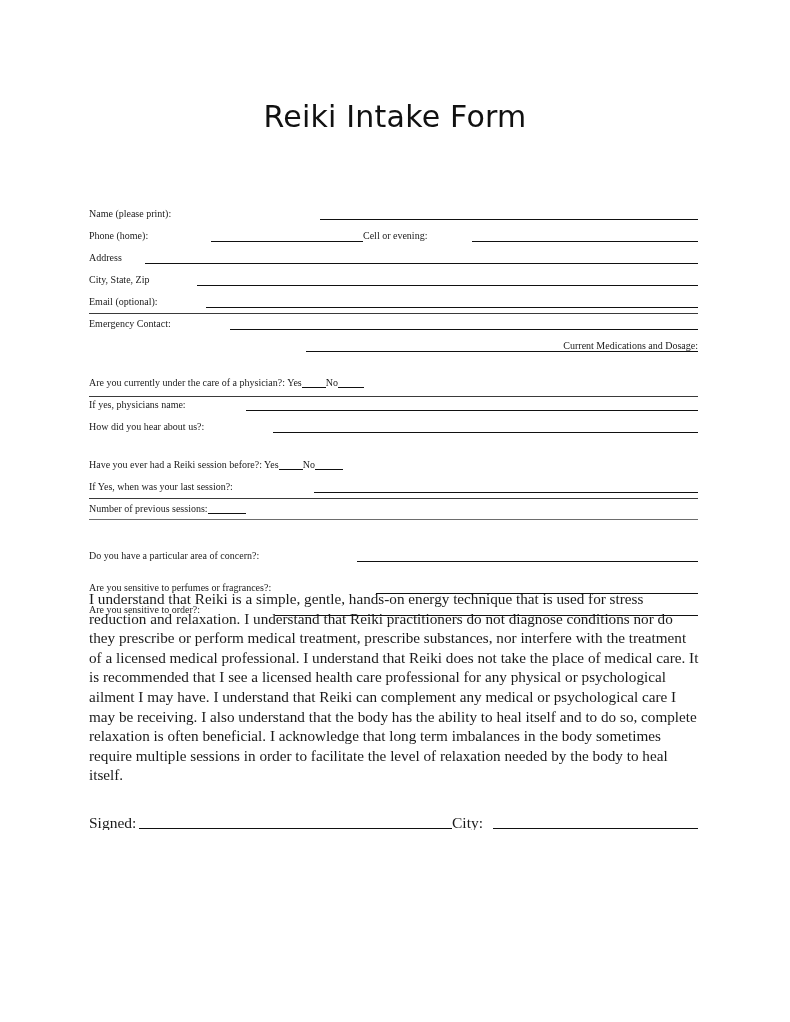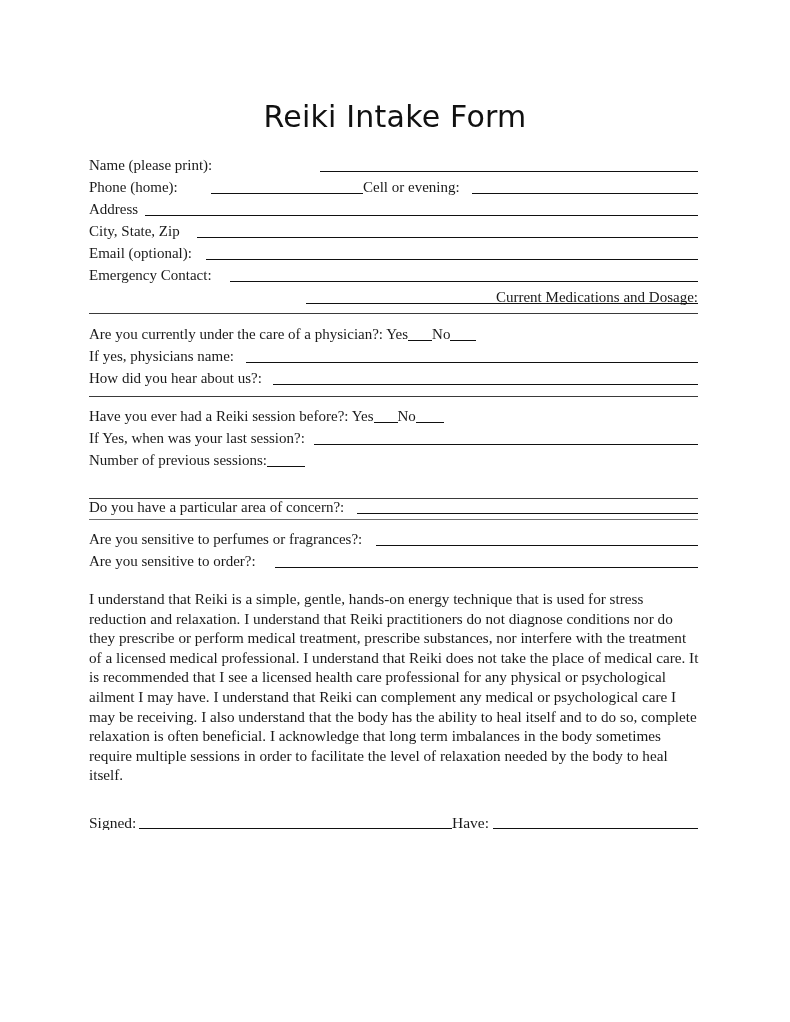--- a/index.html
+++ b/index.html
@@ -31,23 +31,24 @@
     top: 99px;
     letter-spacing: 0.2px;
   }
 
   
   .row {
     position: absolute;
     left: 89px;
     right: 92px;
     height: 21px;
-    font-size: 15px;
+    font-size: 10px;
     line-height: 21px;
     white-space: nowrap;
+    margin-top: 48px;
   }
   .row .lbl {
     display: inline;
   }
 
   
   .fill {
     position: absolute;
     right: 0;
     bottom: 4px;
@@ -205,21 +206,21 @@
   <div class="row" style="top:551px;">
     <span class="lbl">Are you sensitive to order?:</span>
     <span class="fill" style="left:186px;"></span>
   </div>
 
   <div class="consent">I understand that Reiki is a simple, gentle, hands-on energy technique that is used for stress reduction and relaxation. I understand that Reiki practitioners do not diagnose conditions nor do they prescribe or perform medical treatment, prescribe substances, nor interfere with the treatment of a licensed medical professional. I understand that Reiki does not take the place of medical care. It is recommended that I see a licensed health care professional for any physical or psychological ailment I may have. I understand that Reiki can complement any medical or psychological care I may be receiving. I also understand that the body has the ability to heal itself and to do so, complete relaxation is often beneficial. I acknowledge that long term imbalances in the body sometimes require multiple sessions in order to facilitate the level of relaxation needed by the body to heal itself.</div>
 
   <div class="sign-row">
     <span class="lbl">Signed:</span>
     <span class="fill" style="left:50px; right:auto; width:313px; bottom:5px;"></span>
-    <span class="lbl" style="position:absolute; left:363px;">Have:</span>
+    <span class="lbl" style="position:absolute; left:363px;">City:</span>
     <span class="fill" style="left:404px; bottom:5px;"></span>
   </div>
 
   <div class="footer">
     <span>P a g e </span><span class="sep">| </span><span class="pagenum">1</span>
   </div>
 
 </div>
 
 </body></html>

